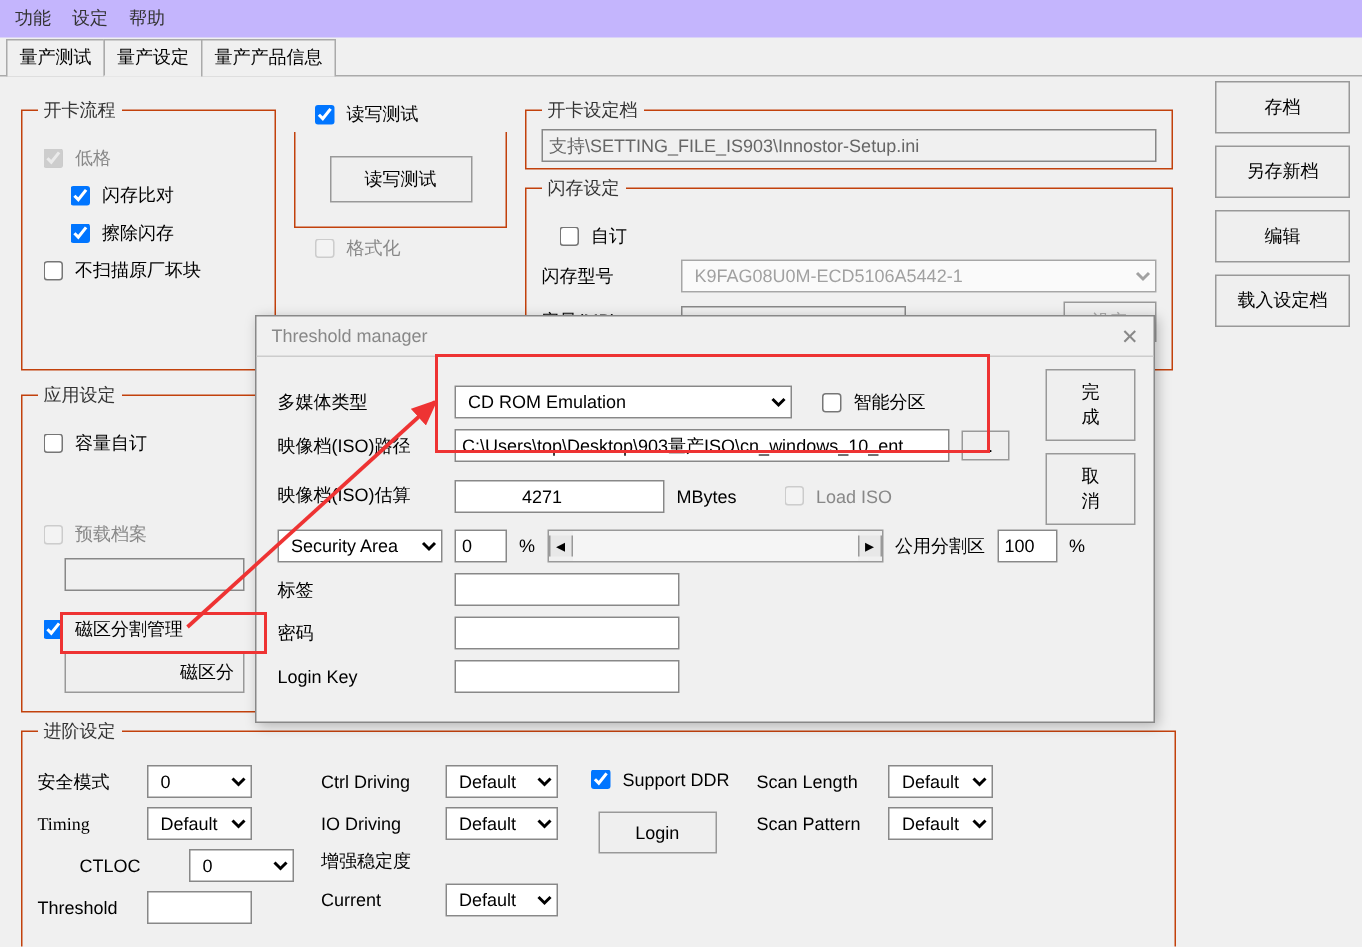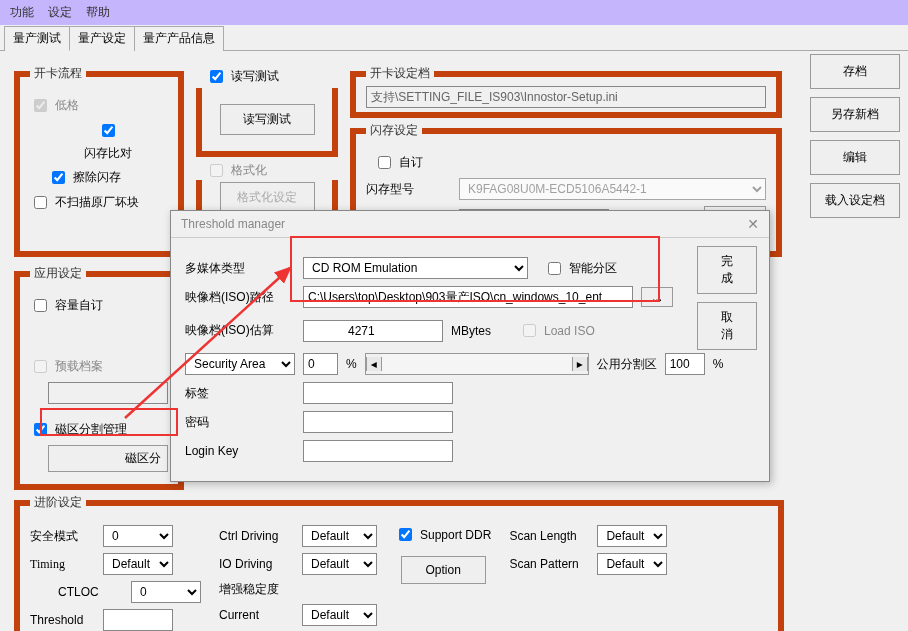--- a/index.html
+++ b/index.html
@@ -3,21 +3,21 @@
 <meta charset="utf-8">
 <style>
 * { box-sizing: border-box; font-family: "Microsoft YaHei", "SimSun", Arial, sans-serif; font-size: 12px; }
 body { margin: 0; background: #f0f0f0; width: 908px; height: 631px; overflow: hidden; position: relative; }
 .menubar { display: flex; gap: 14px; padding: 4px 10px; background: #c4b5fd; }
 .menubar span { color: #333; cursor: default; }
 .tabbar { display: flex; padding: 0 4px; border-bottom: 1px solid #aaa; }
 .tab { padding: 3px 8px; border: 1px solid #aaa; border-bottom: none; background: #f0f0f0; margin-right: -1px; position: relative; top: 1px; }
 .tab.active { background: #f0f0f0; border-bottom: 1px solid #f0f0f0; }
 .content { position: relative; padding: 10px; }
-fieldset { border: 6px solid #c2410c; margin: 4px; padding: 8px 10px 12px 10px; }
+fieldset { border: 1px solid #c2410c; margin: 4px; padding: 8px 10px 12px 10px; }
 legend { padding: 0 4px; color: #333; }
 .greyed { color: #888; }
 .chk { display: flex; align-items: center; gap: 5px; margin: 6px 0; }
 .chk input { width: 13px; height: 13px; }
 .btn { border: 1px solid #999; background: #efefef; padding: 6px 18px; text-align: center; cursor: pointer; display: inline-block; }
 .btn-wide { width: 95px; padding: 6px 0; }
 .btn-side { width: 90px; padding: 8px 0; margin: 4px 0; }
 .btn.disabled { color: #aaa; }
 .row { display: flex; align-items: center; gap: 8px; margin: 6px 0; }
 .lbl { width: 85px; }
@@ -62,21 +62,21 @@
 
 <div class="content">
 
   <div style="display:flex; gap:4px;">
     <fieldset style="width:170px;">
       <legend>开卡流程</legend>
       <div class="chk greyed">
           <input type="checkbox" checked="" disabled="" style="">
           <span>低格</span>
         </div>
-      <div class="chk" style="margin-left:18px;flex-direction:column;">
+      <div class="chk" style="margin-left:18px;">
           <input type="checkbox" checked="" style="">
           <span>闪存比对</span>
         </div>
       <div class="chk" style="margin-left:18px;">
           <input type="checkbox" checked="" style="">
           <span>擦除闪存</span>
         </div>
       <div class="chk">
           <input type="checkbox" style="">
           <span>不扫描原厂坏块</span>
@@ -88,23 +88,20 @@
           <input type="checkbox" checked="" style="">
           <span>读写测试</span>
         </div>
       <fieldset style="border-top:none; margin-top:0; text-align:center; padding:16px 10px;">
         <div class="btn btn-wide">读写测试</div>
       </fieldset>
       <div class="chk greyed" style="margin:4px 0 0 14px;">
           <input type="checkbox" disabled="" style="">
           <span>格式化</span>
         </div>
-      <fieldset style="border-top:none; margin-top:0; text-align:center; padding:2px 10px 8px 10px;">
-        <div class="btn btn-wide disabled">格式化设定</div>
-      </fieldset>
     </div>
 
     <div style="flex:1; max-width:440px;">
       <fieldset style="padding:4px 10px;">
         <legend>开卡设定档</legend>
         <input class="txt" style="width: 100%;" readonly="" value="支持\SETTING_FILE_IS903\Innostor-Setup.ini">
       </fieldset>
       <fieldset>
         <legend>闪存设定</legend>
         <div class="chk" style="margin-left:8px;">
@@ -181,21 +178,21 @@
         <div class="row">
             <span style="width:75px;">Current</span>
             <select class="sel" style="width:75px;"><option>Default</option></select>
           </div>
       </div>
       <div style="text-align:center;">
         <div class="chk" style="justify-content:center;">
             <input type="checkbox" checked="" style="">
             <span>Support DDR</span>
           </div>
-        <div class="btn" style="margin-top:6px; padding:6px 24px;">Option</div>
+        <div class="btn" style="margin-top:6px; padding:6px 24px;">Login</div>
       </div>
       <div>
         <div class="row">
             <span style="width:80px;">Scan Length</span>
             <select class="sel" style="width:70px;"><option>Default</option></select>
           </div>
         <div class="row">
             <span style="width:80px;">Scan Pattern</span>
             <select class="sel" style="width:70px;"><option>Default</option></select>
           </div>

